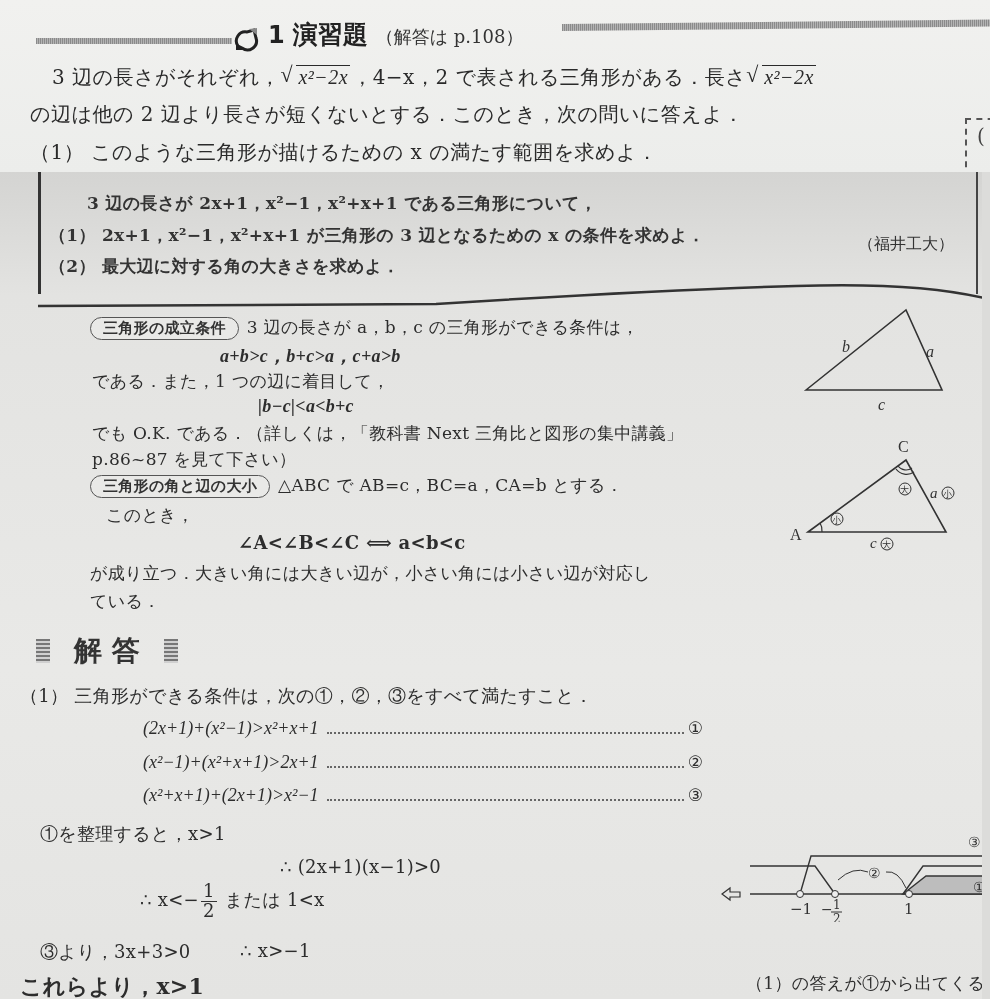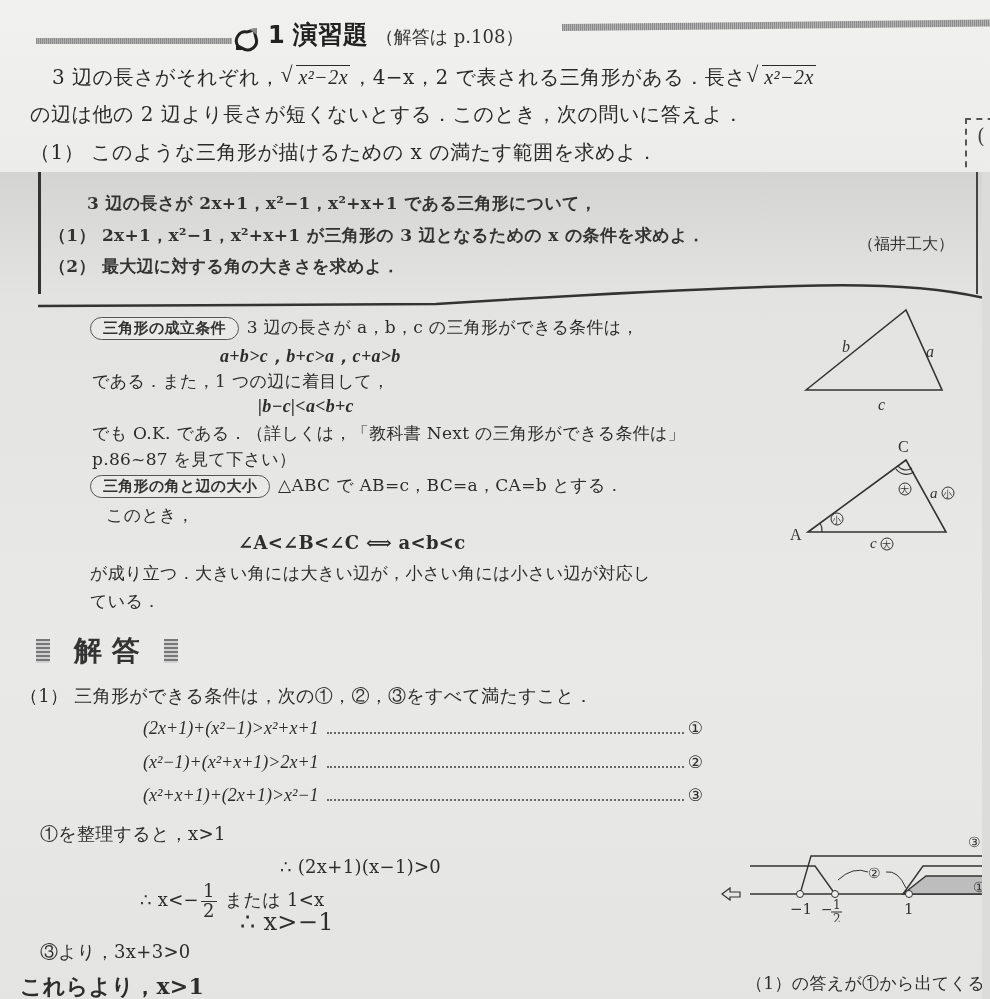--- a/index.html
+++ b/index.html
@@ -134,21 +134,21 @@
   <svg style="position:absolute; left:36px; top:96px;" width="950" height="40">
     <path d="M2 38 L400 36 Q620 22 760 18 Q880 14 948 30" fill="none" stroke="#333" stroke-width="2.5"></path>
   </svg>
 
   <div class="body-line" style="left:90px; top:144px;">
     <span class="pill">三角形の成立条件</span><span>3 辺の長さが a，b，c の三角形ができる条件は，</span>
   </div>
   <div class="body-line formula math" style="left:220px; top:172px;">a+b&gt;c，b+c&gt;a，c+a&gt;b</div>
   <div class="body-line" style="left:92px; top:198px;">である．また，1 つの辺に着目して，</div>
   <div class="body-line formula math" style="left:258px; top:224px;">|b−c|&lt;a&lt;b+c</div>
-  <div class="body-line" style="left:92px; top:250px;">でも O.K. である．（詳しくは，「教科書 Next の三角形ができる条件は」</div>
+  <div class="body-line" style="left:92px; top:250px;">でも O.K. である．（詳しくは，「教科書 Next 三角比と図形の集中講義」</div>
   <div class="body-line" style="left:92px; top:276px;">p.86~87 を見て下さい）</div>
 
   <div class="body-line" style="left:90px; top:302px;">
     <span class="pill">三角形の角と辺の大小</span><span>△ABC で AB=c，BC=a，CA=b とする．</span>
   </div>
   <div class="body-line" style="left:106px; top:332px;">このとき，</div>
   <div class="body-line formula" style="left:238px; top:360px;">∠A&lt;∠B&lt;∠C  ⟺  a&lt;b&lt;c</div>
   <div class="body-line" style="left:90px; top:390px;">が成り立つ．大きい角には大きい辺が，小さい角には小さい辺が対応し</div>
   <div class="body-line" style="left:90px; top:418px;">ている．</div>
 
@@ -204,21 +204,21 @@
 
   <div class="body-line" style="left:40px; top:650px; font-size:18px;">①を整理すると，x&gt;1</div>
   <div class="body-line" style="left:280px; top:684px; font-size:18px;">∴  (2x+1)(x−1)&gt;0</div>
   <div class="body-line" style="left:140px; top:710px; font-size:18px;">
     <span>∴  x&lt;−</span><span class="frac">
         <span class="num">1</span>
         <span>2</span>
       </span><span> または 1&lt;x</span>
   </div>
   <div class="body-line" style="left:40px; top:768px; font-size:18px;">③より，3x+3&gt;0</div>
-  <div class="body-line" style="left:240px; top:736px; font-size:24px;">∴  x&gt;−1</div>
+  <div class="body-line" style="left:240px; top:768px; font-size:18px;">∴  x&gt;−1</div>
   <div class="body-line" style="left:20px; top:800px; font-size:22px; font-weight:bold;">これらより，x&gt;1</div>
 
   <svg style="position:absolute; left:718px; top:650px;" width="272" height="100">
     <polygon points="80,15 272,15 272,8 80,8" fill="none"></polygon>
     <path d="M32 72 L272 72" stroke="#333" stroke-width="1.5"></path>
     <path d="M32 44 L97 44 L117 72" fill="none" stroke="#333" stroke-width="1.4"></path>
     <path d="M82 72 L93 34 L272 34" fill="none" stroke="#333" stroke-width="1.4"></path>
     <path d="M185 72 L205 44 L272 44" fill="none" stroke="#333" stroke-width="1.4"></path>
     <polygon points="185,72 208,54 272,54 272,72" fill="#bdbdbd" stroke="#333" stroke-width="1.4"></polygon>
     <circle cx="82" cy="72" r="3.5" fill="#eee" stroke="#333"></circle>

